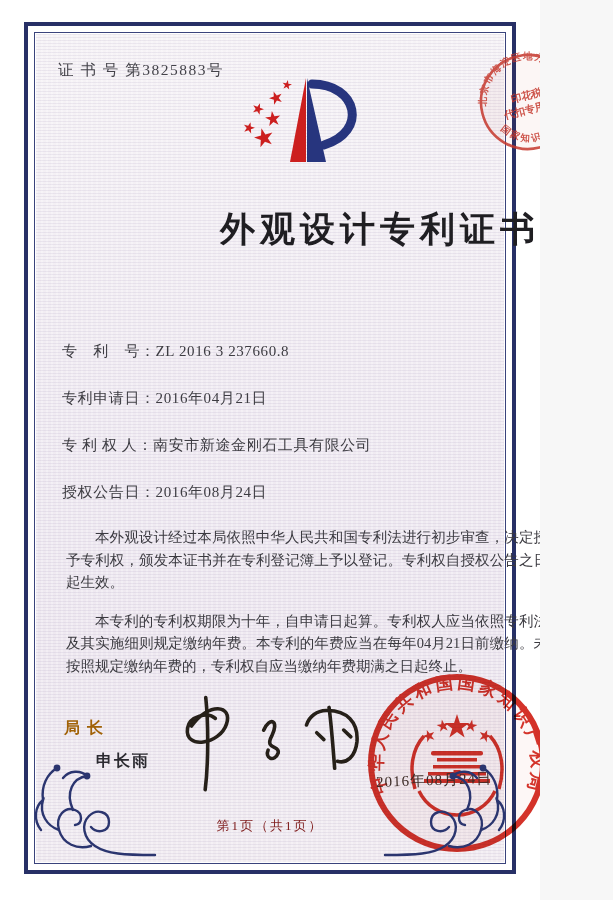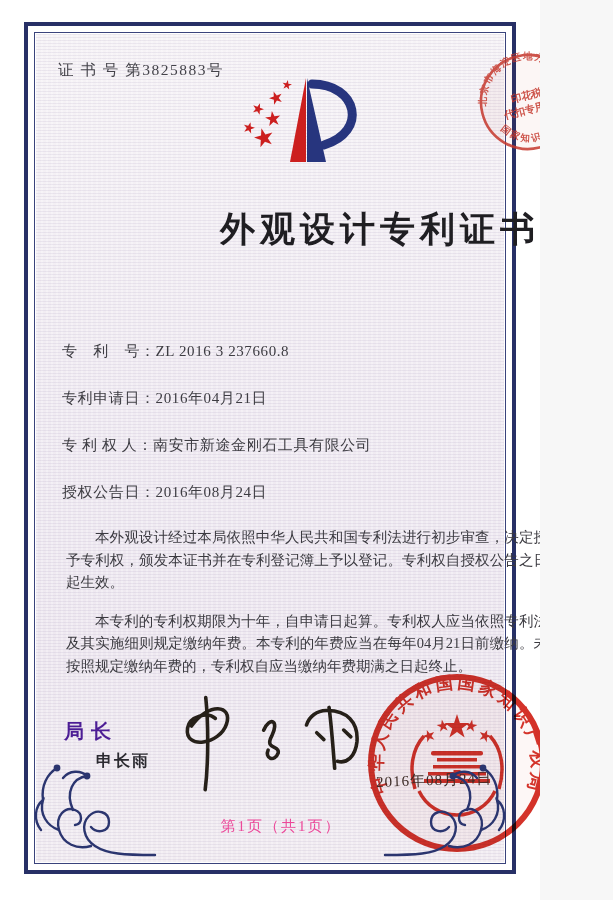--- a/index.html
+++ b/index.html
@@ -49,42 +49,42 @@
   }
   .f0{top:243px}.f1{top:294px}.f2{top:342px}.f3{top:389px}.f4{top:436px}.f5{top:483px}
   .body-text{
     position:absolute;left:50px;top:510px;width:514px;
     font-size:14.5px;line-height:22.5px;color:#3b3a40;
     text-align:justify;
   }
   .body-text p{margin:16px;text-indent:2em;}
   .signer-title{
     position:absolute;left:64px;top:718px;
-    font-size:20px;font-weight:700;color:#4c1d95;letter-spacing:7px;
+    font-size:16px;font-weight:700;color:#a16207;letter-spacing:7px;
   }
   .signer-name{
     position:absolute;left:64px;top:751px;
     font-size:16px;font-weight:700;color:#2b2a30;letter-spacing:2px;margin-left:32px;
   }
   .signature{
     position:absolute;left:152px;top:690px;width:235px;height:108px;
     transform:rotate(-1.5deg);
   }
   .big-seal{
     position:absolute;left:362px;top:668px;width:190px;height:190px;
     opacity:.95;mix-blend-mode:multiply;
   }
   .seal-date{
     position:absolute;left:376px;top:770px;width:170px;
     font-size:15px;color:#3c2b26;letter-spacing:1px;white-space:nowrap;
     transform:rotate(-2deg);font-weight:500;
   }
   .footer{
     position:absolute;left:0;top:817px;width:100%;
-    text-align:center;font-size:15px;color:#ec4899;letter-spacing:2px;padding-left:11px;
+    text-align:center;font-size:13px;color:#7f1d1d;letter-spacing:2px;
   }
   .flourish{
     position:absolute;width:128px;height:100px;top:762px;
   }
   .flourish.left{left:29px;}
   .flourish.right{right:29px;transform:scaleX(-1);}
 </style>
 </head>
 <body>
 

